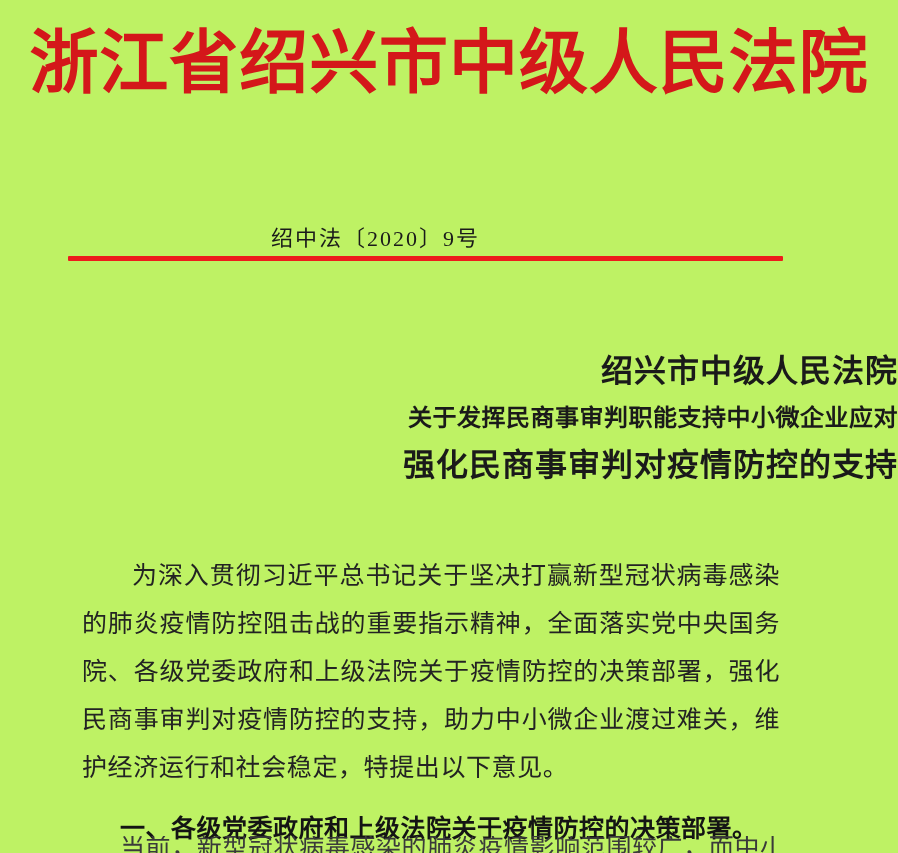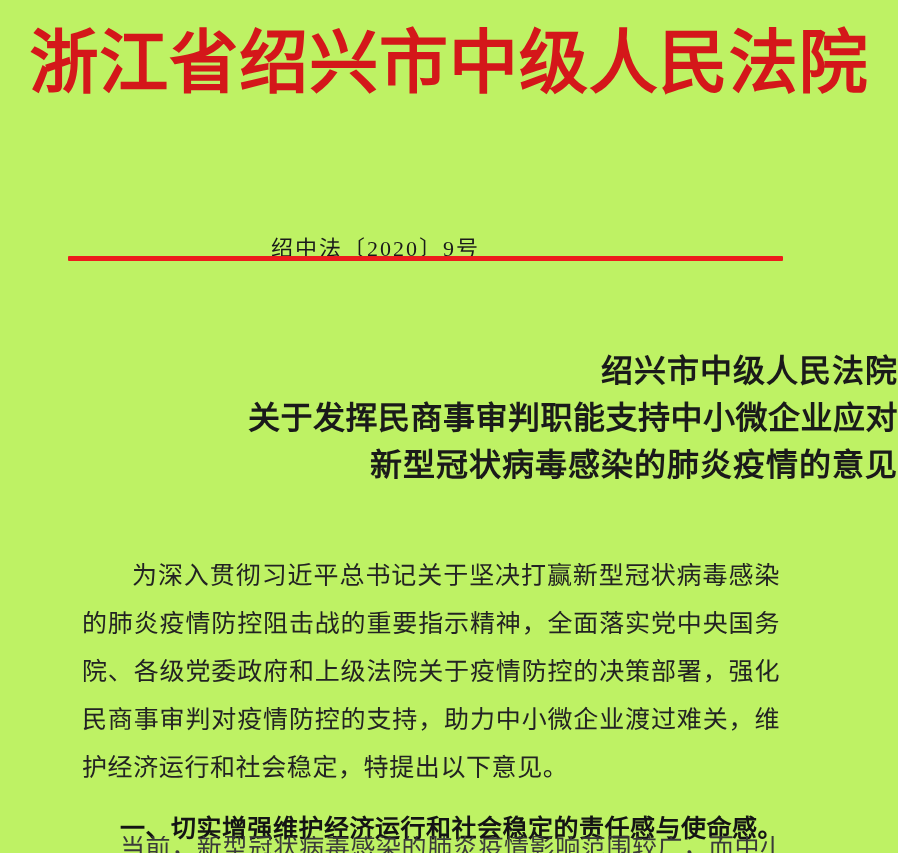--- a/index.html
+++ b/index.html
@@ -43,21 +43,21 @@
     letter-spacing: 1px;
     white-space: nowrap;
     transform: scaleX(0.985);
     transform-origin: center center;
   }
 
   
   .docnum {
     position: absolute;
     left: 0;
-    top: 236px;
+    top: 226px;
     width: 751px;
     text-align: center;
   }
 
   .docnum-text {
     font-family: "Liberation Serif", "DejaVu Serif", serif;
     font-size: 22px;
     line-height: 1.2;
     color: #1a1a1a;
     letter-spacing: 2px;
@@ -88,21 +88,21 @@
     font-family: "Liberation Serif", "DejaVu Serif", serif;
     font-weight: 700;
     color: #1a1a1a;
     font-size: 32px;
     line-height: 47px;
     letter-spacing: 1px;
     white-space: nowrap;
   }
 
   .doc-title-line.wide {
-    font-size: 32px;
+    font-size: 24px;
     letter-spacing: 0.5px;
   }
 
   
   .body-block {
     position: absolute;
     left: 70px;
     top: 540px;
     width: 722px;
   }
@@ -171,25 +171,25 @@
 
   <div class="docnum">
     <span class="docnum-text">绍中法〔2020〕9号</span>
   </div>
 
   <div class="red-rule"></div>
 
   <div class="doc-title">
     <div class="doc-title-line">绍兴市中级人民法院</div>
     <div class="doc-title-line wide">关于发挥民商事审判职能支持中小微企业应对</div>
-    <div class="doc-title-line">新型冠状病毒感染的肺炎疫情的意见</div>
+    <div class="doc-title-line">强化民商事审判对疫情防控的支持</div>
   </div>
 
   <div class="body-block">
     <p class="body-para">为深入贯彻习近平总书记关于坚决打赢新型冠状病毒感染的肺炎疫情防控阻击战的重要指示精神，全面落实党中央国务院、各级党委政府和上级法院关于疫情防控的决策部署，强化民商事审判对疫情防控的支持，助力中小微企业渡过难关，维护经济运行和社会稳定，特提出以下意见。</p>
-    <p class="section-heading">一、切实增强维护经济运行和社会稳定的责任感与使命感。</p>
+    <p class="section-heading">一、各级党委政府和上级法院关于疫情防控的决策部署。</p>
   </div>
 
   <div class="bottom-clip">
     <p class="body-para-cut">当前，新型冠状病毒感染的肺炎疫情影响范围较广，而中小</p>
   </div>
 
 </div>
 
 </body></html>

